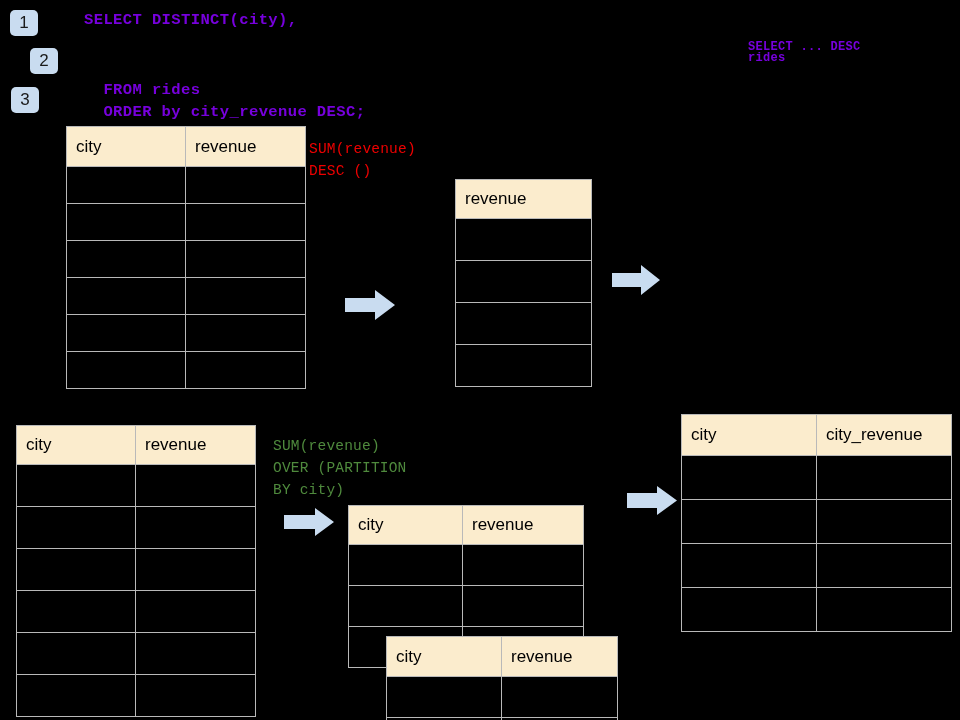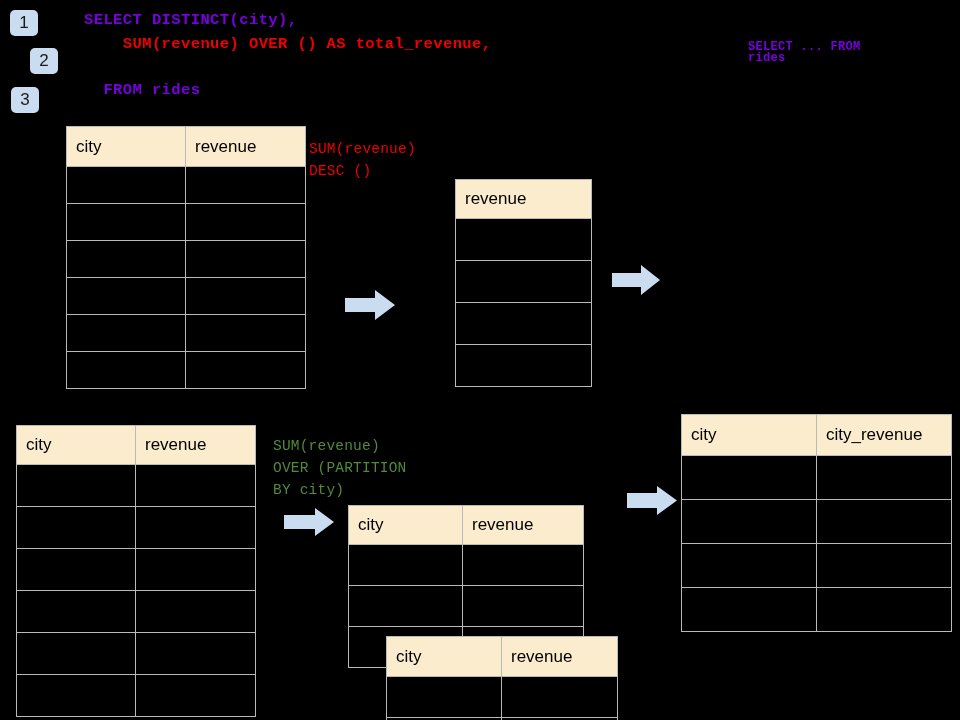--- a/index.html
+++ b/index.html
@@ -106,24 +106,24 @@
     <span>1</span>
   </div>
   <div class="badge" style="left:30px; top:48px;">
     <span>2</span>
   </div>
   <div class="badge" style="left:11px; top:87px;">
     <span>3</span>
   </div>
 
   <div class="code c-purple" style="left:84px; top:11px;">SELECT DISTINCT(city),</div>
-  <div class="code c-red" style="left:84px; top:35px;">    SUM(revenue) OVER () AS total_revenue,</div>
   <div class="code c-purple" style="left:84px; top:81px;">  FROM rides</div>
-
-  <div class="side-note" style="left:748px; top:38px;">SELECT ... FROM</div>
+  <div class="code c-purple" style="left:84px; top:103px;">  ORDER by city_revenue DESC;</div>
+
+  <div class="side-note" style="left:748px; top:38px;">SELECT ... DESC</div>
   <div class="side-note" style="left:748px; top:49px;">rides</div>
 
   <div class="annot c-red" style="left:309px; top:138px;">SUM(revenue)</div>
   <div class="annot c-red" style="left:309px; top:160px;">DESC ()</div>
 
   <div class="annot c-green" style="left:273px; top:435px;">SUM(revenue)</div>
   <div class="annot c-green" style="left:273px; top:457px;">OVER (PARTITION</div>
   <div class="annot c-green" style="left:273px; top:479px;">BY city)</div>
 
   <table class="tbl" style="left:66px; top:126px; width:239px;">

